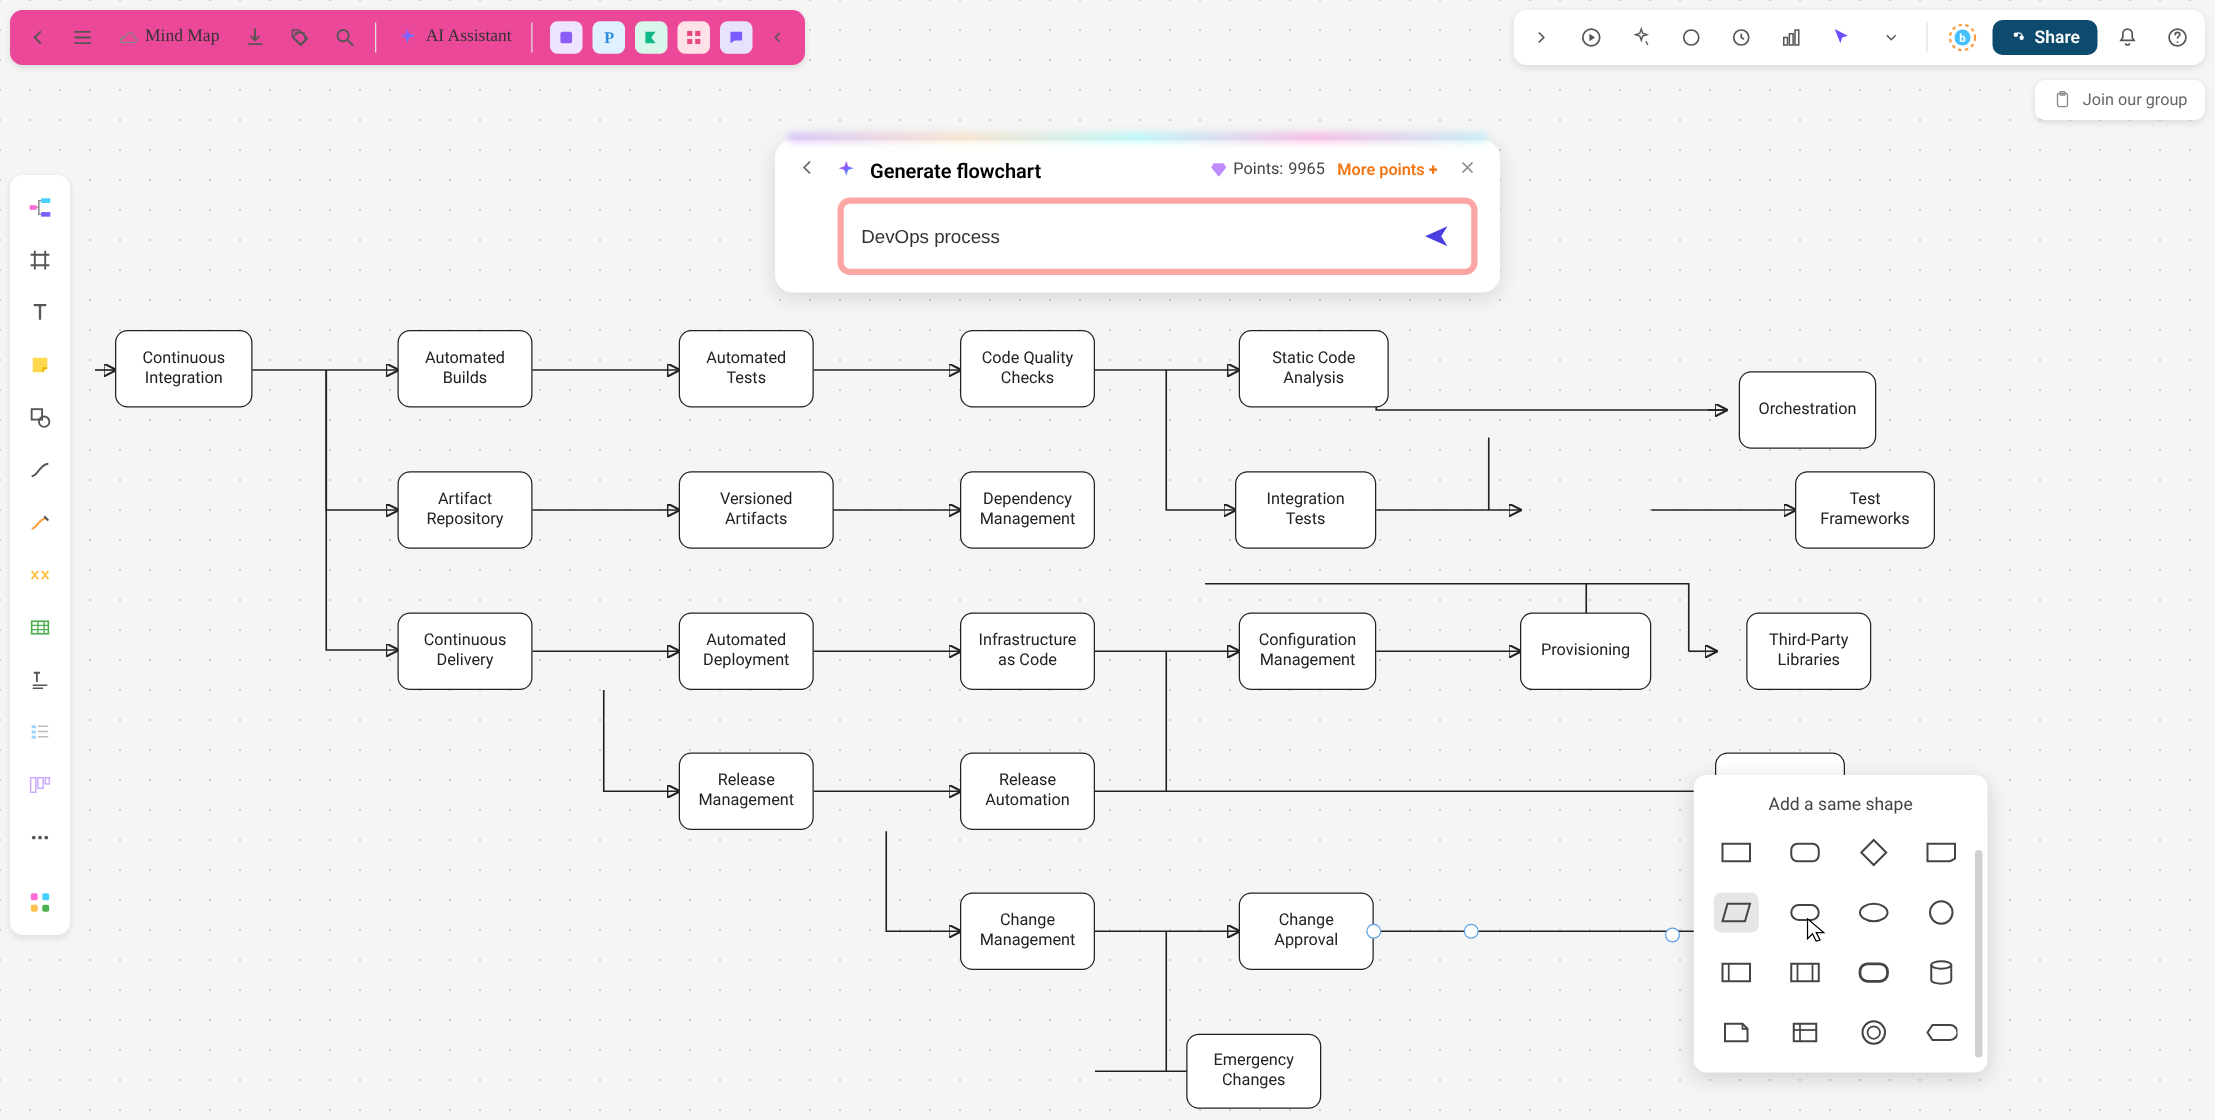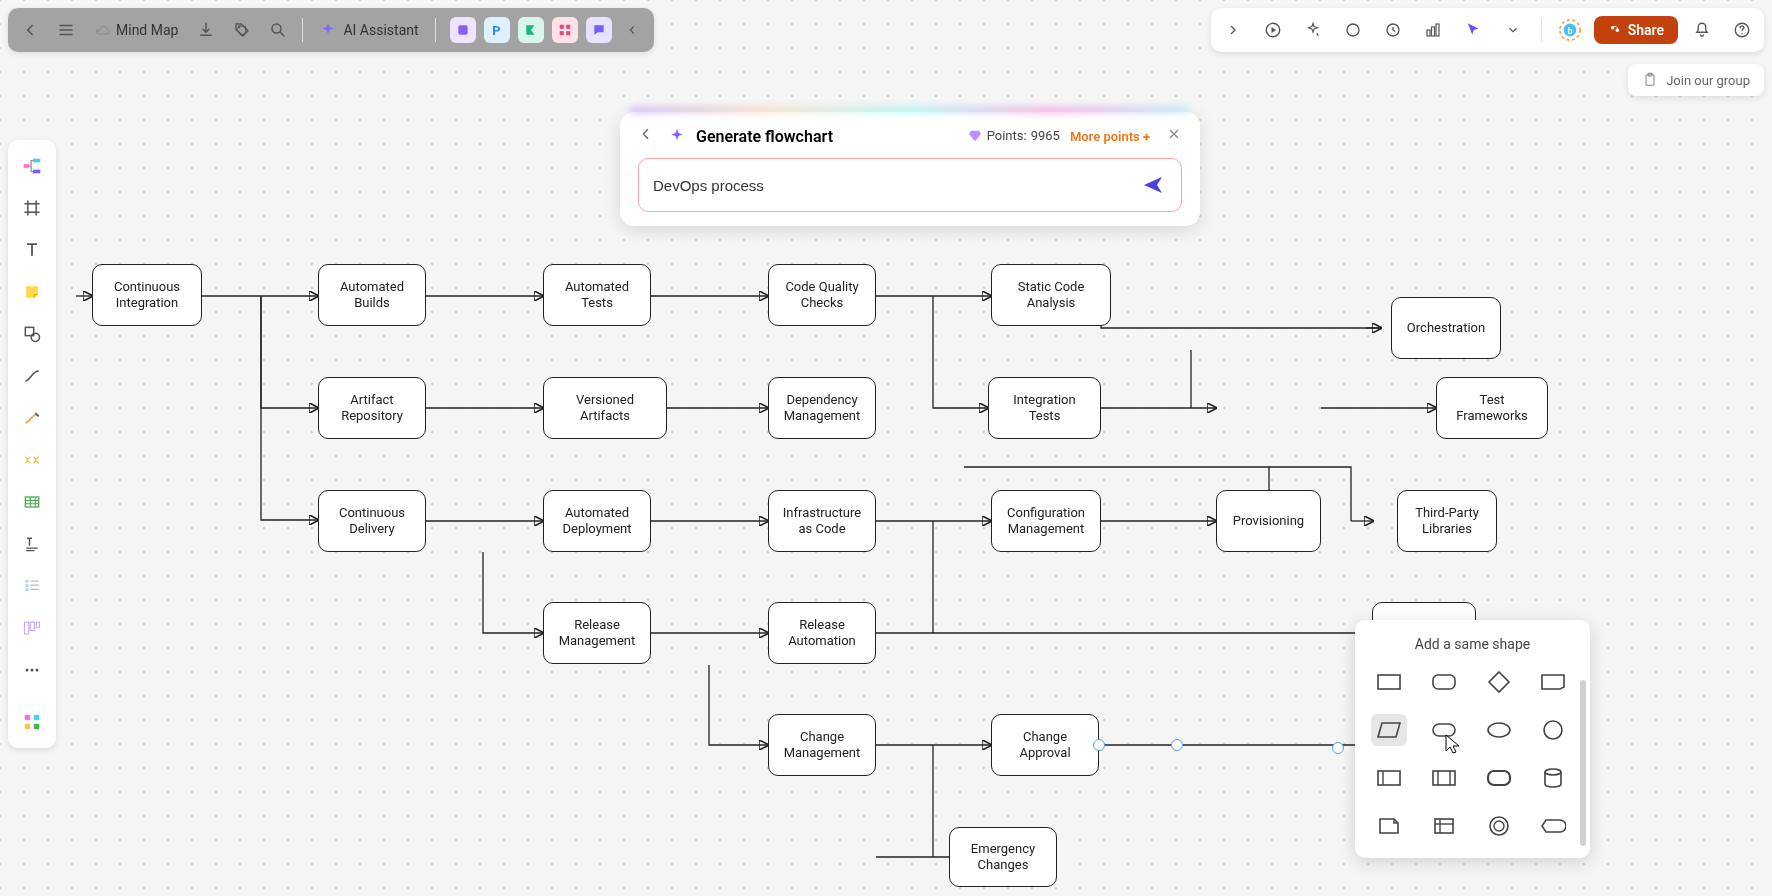--- a/index.html
+++ b/index.html
@@ -1,50 +1,50 @@
 <!DOCTYPE html>
 <html><head>
 <meta charset="utf-8">
 <style>
 * { box-sizing: border-box; margin: 0; padding: 0; }
 body { font-family: -apple-system, BlinkMacSystemFont, "Segoe UI", Roboto, sans-serif; background: #f5f5f5; width: 1772px; height: 896px; overflow: hidden; position: relative; }
 
 .dotgrid { position: absolute; inset: 0; background-image: radial-gradient(circle, #d0d0d0 1px, transparent 1px); background-size: 24px 24px; background-position: 12px 12px; }
 
 
-.topbar { position: absolute; top: 8px; left: 8px; display: flex; align-items: center; gap: 4px; background: #a3a3a3; border-radius: 10px; box-shadow: 0 2px 6px rgba(0,0,0,0.1); padding: 4px 6px; height: 44px; }
+.topbar { position: absolute; top: 8px; left: 8px; display: flex; align-items: center; gap: 4px; background: #ec4899; border-radius: 10px; box-shadow: 0 2px 6px rgba(0,0,0,0.1); padding: 4px 6px; height: 44px; font-family: Liberation Serif, serif; }
 .tb-btn { width: 32px; height: 32px; display:flex; align-items:center; justify-content:center; border-radius:6px; cursor:pointer; color:#555; }
 .tb-text { display:flex; align-items:center; gap:6px; font-size:14px; color:#333; padding: 0 8px; cursor:pointer; }
 .tb-sep { width:1px; height:24px; background:#e0e0e0; margin:0 4px; }
 .ai-assist { display:flex; align-items:center; gap:6px; font-size:14px; color:#333; padding:0 8px; }
 .ai-gradient-icon { width:18px; height:18px; }
 .app-chips { display:flex; gap:8px; margin-left:6px; }
 .chip { width:26px; height:26px; border-radius:6px; display:flex; align-items:center; justify-content:center; font-size:13px; font-weight:bold; }
 
 .topbar-right { position:absolute; top:8px; right:8px; display:flex; align-items:center; gap:8px; background:#fff; border-radius:10px; box-shadow:0 2px 6px rgba(0,0,0,0.1); padding:4px 6px; height:44px; }
-.share-btn { background:#c2410c; color:#fff; border-radius:8px; padding:6px 14px; font-size:14px; font-weight:600; display:flex; align-items:flex-start; gap:6px; cursor:pointer; }
+.share-btn { background:#0c4a6e; color:#fff; border-radius:8px; padding:6px 14px; font-size:14px; font-weight:600; display:flex; align-items:flex-start; gap:6px; cursor:pointer; }
 .rb-btn { width:32px; height:32px; display:flex; align-items:center; justify-content:center; border-radius:6px; cursor:pointer; color:#555; }
 
 .join-btn { position:absolute; top:64px; right:8px; background:#fff; border-radius:8px; box-shadow:0 2px 6px rgba(0,0,0,0.1); padding:8px 14px; font-size:13px; color:#666; display:flex; align-items:center; gap:8px; cursor:pointer; }
 
 
 .lefttools { position:absolute; top:140px; left:8px; background:#fff; border-radius:10px; box-shadow:0 2px 6px rgba(0,0,0,0.1); padding:6px; display:flex; flex-direction:column; gap:2px; }
 .lt-btn { width:36px; height:40px; display:flex; align-items:center; justify-content:center; border-radius:6px; cursor:pointer; color:#555; }
 
 
 .ai-panel { position:absolute; top:112px; left:620px; width:580px; background:#fff; border-radius:14px; box-shadow:0 4px 18px rgba(0,0,0,0.12); padding:14px 18px; }
 .ai-panel::before { content:""; position:absolute; top:-6px; left:10px; right:10px; height:8px; border-radius:8px; background:linear-gradient(90deg,#c9a9ff,#fdb,#9ff,#f9d,#aef); opacity:0.6; filter:blur(3px); }
 .ai-head { display:flex; align-items:center; gap:10px; margin-bottom:12px; position:relative; }
 .ai-back { width:20px; color:#666; cursor:pointer; }
 .ai-title { font-size:16px; font-weight:600; display:flex; align-items:center; gap:6px; }
 .ai-spacer { flex:1; }
 .points { font-size:13px; color:#444; display:flex; align-items:flex-start; gap:4px; }
 .more-pts { color:#f27613; font-size:13px; font-weight:600; cursor:pointer; }
 .ai-close { color:#888; cursor:pointer; margin-left:6px; }
-.ai-input-box { border:1px solid #fca5a5; border-radius:10px; padding:12px 14px; display:flex; align-items:center; gap:10px; }
+.ai-input-box { border:5px solid #fca5a5; border-radius:10px; padding:12px 14px; display:flex; align-items:center; gap:10px;margin-left:32px; }
 .ai-input-box input { border:none; outline:none; flex:1; font-size:15px; color:#333; }
 .ai-send { width:28px; height:28px; display:flex; align-items:center; justify-content:center; cursor:pointer; }
 
 
 .canvas { position:absolute; inset:0;margin-left:16px; }
 .node { position:absolute; background:#fff; border:1.5px solid #222; border-radius:10px; padding:6px 10px; font-size:13px; color:#222; display:flex; align-items:center; justify-content:center; text-align:center; line-height:1.25; }
 .conn-svg { position:absolute; inset:0; width:100%; height:100%; pointer-events:none; }
 .conn-svg line, .conn-svg path { stroke:#222; stroke-width:1.3; fill:none; }
 .arrow { marker-end:url(#ah); }
 

